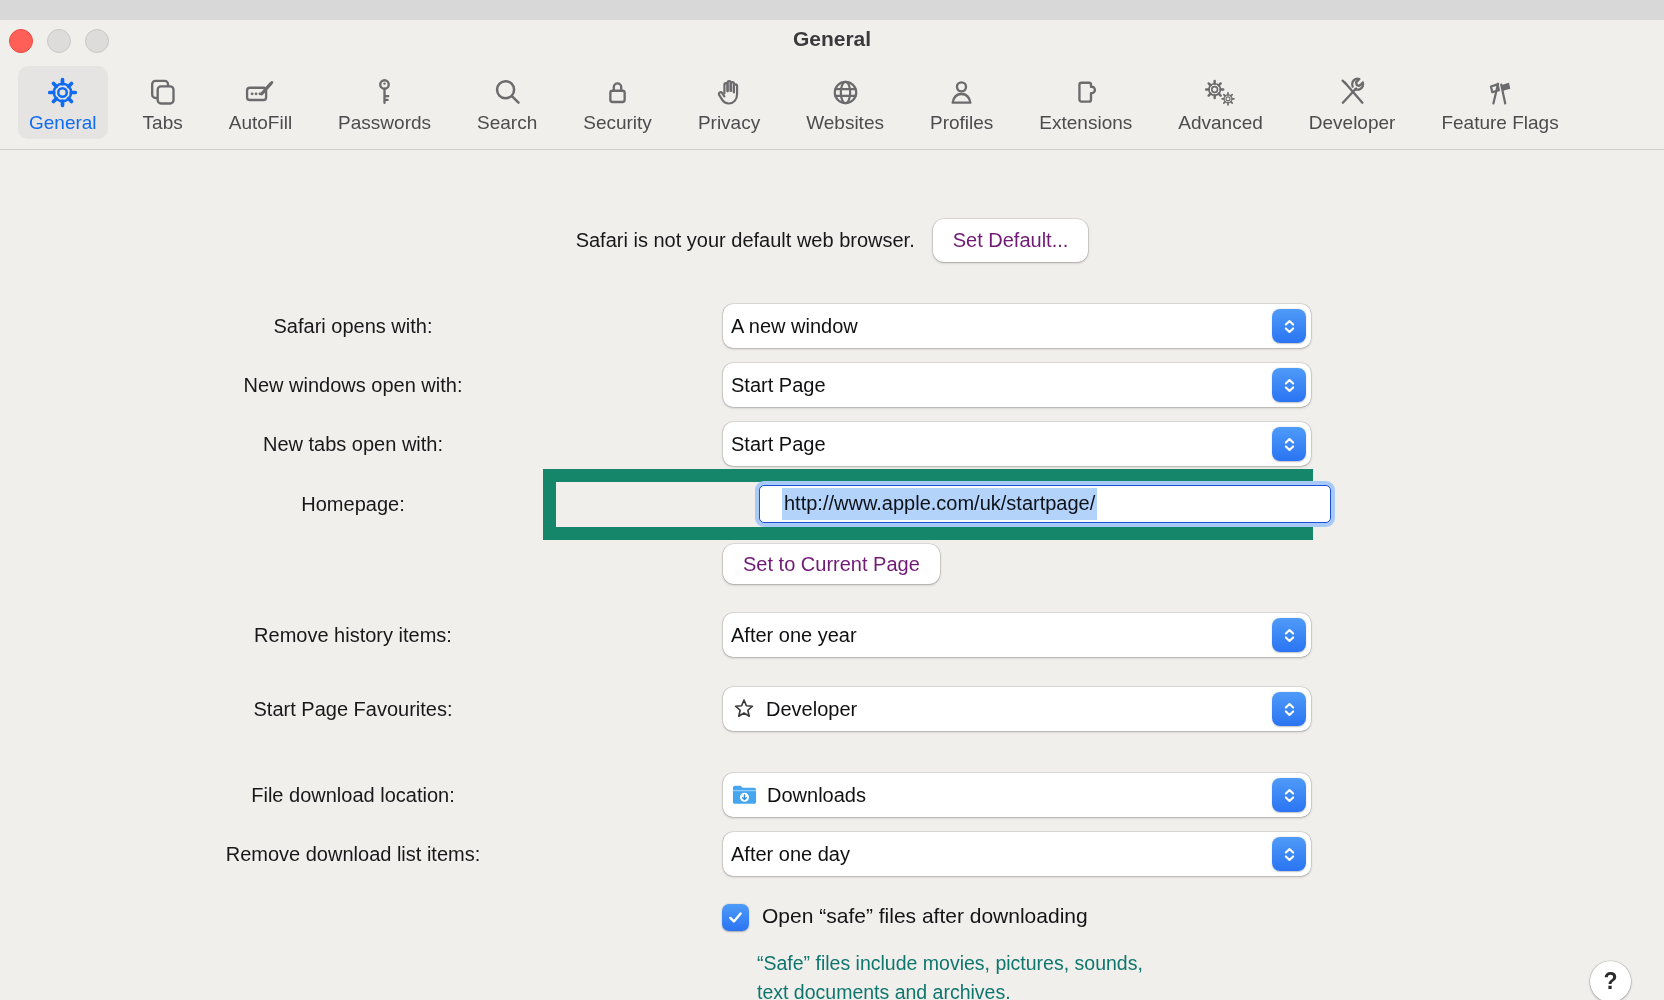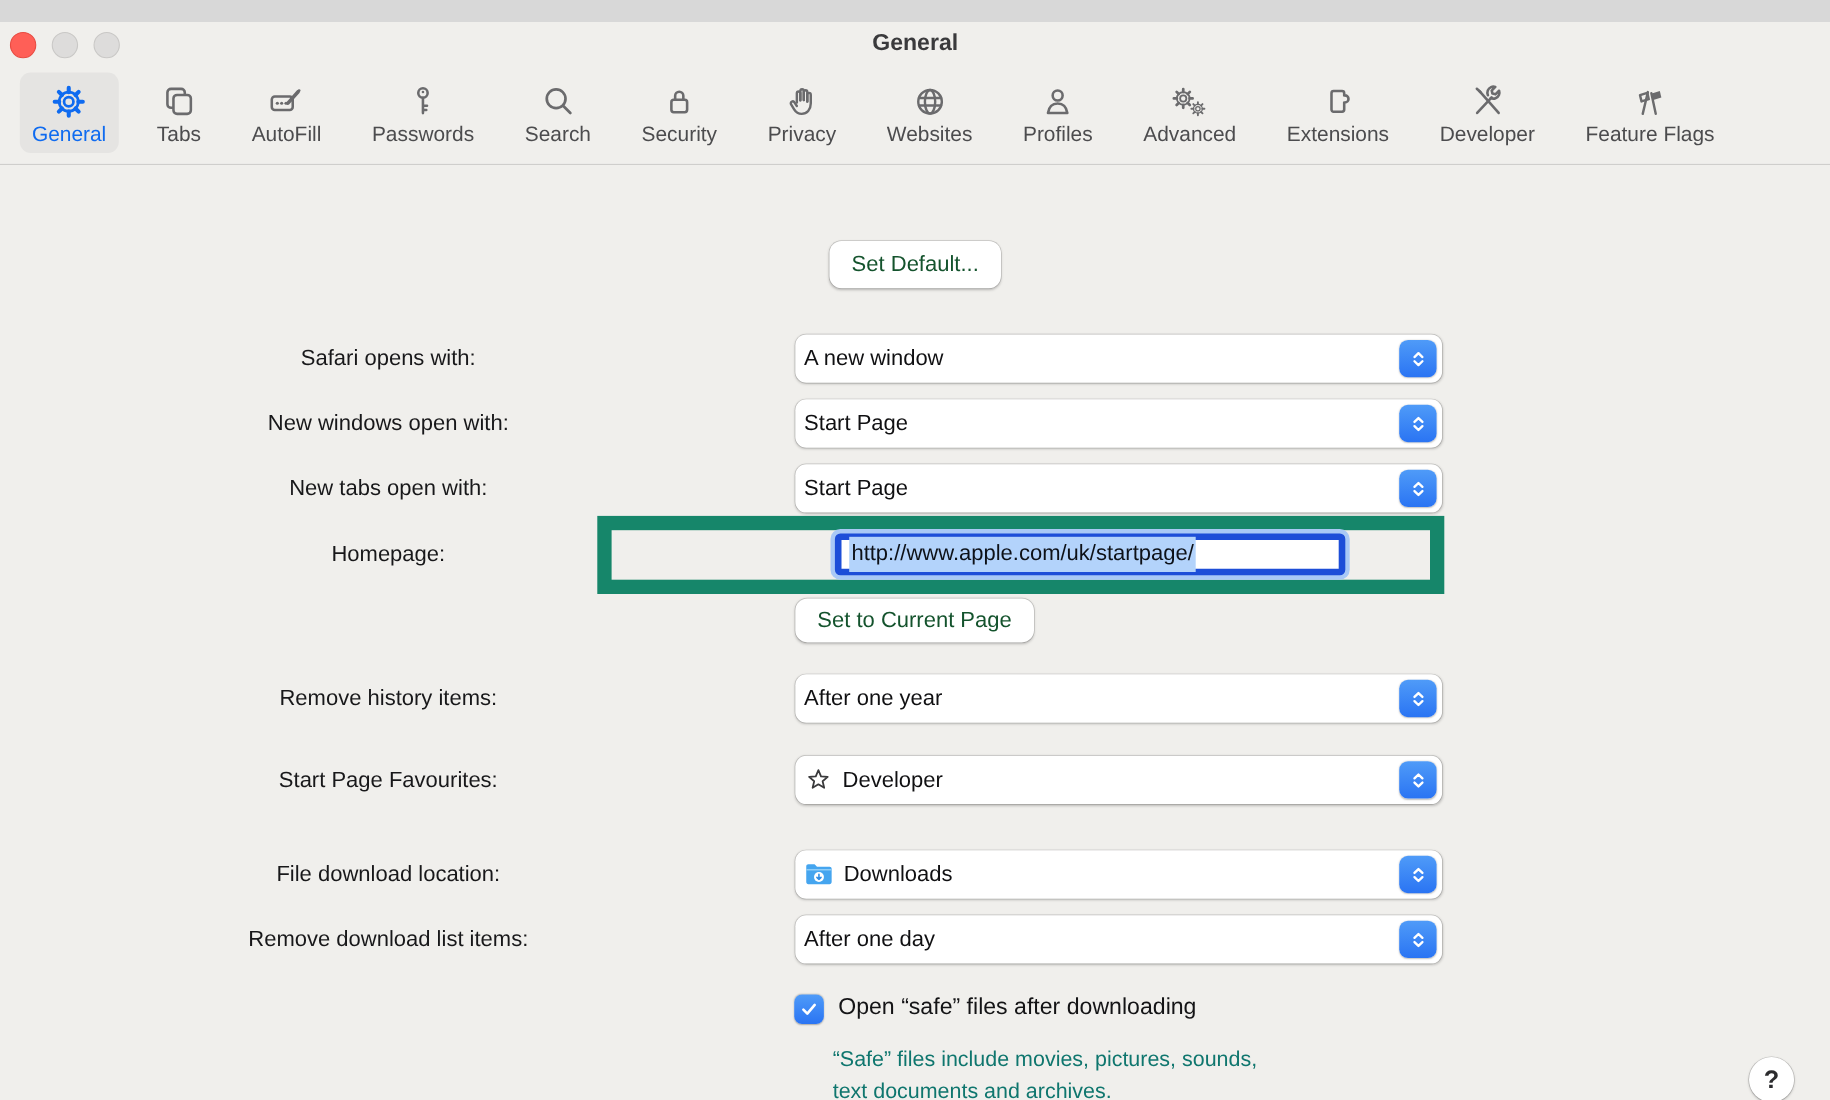--- a/index.html
+++ b/index.html
@@ -50,36 +50,36 @@
   }
   .stepper{
     position:absolute;right:5px;top:5px;width:34px;height:34px;border-radius:8px;
     background:linear-gradient(180deg,#4f9bf8 0%,#2a74f3 100%);
     display:flex;align-items:center;justify-content:center;
     box-shadow:0 0.5px 1.5px rgba(0,0,0,0.25);
   }
   .btn{
     background:#ffffff;border:none;border-radius:11px;
     box-shadow:0 0 0 0.6px rgba(0,0,0,0.16),0 1px 2.5px rgba(0,0,0,0.25);
-    font-size:20px;color:#14532d;font-family:inherit;
+    font-size:20px;color:#701a75;font-family:inherit;
     padding:0 20px;height:43px;
   }
   
   .default-row{position:absolute;left:0;right:0;top:50px;height:43px;display:flex;align-items:center;justify-content:center;gap:18px;}
   .default-text{font-size:20px;color:#18181a;}
   
   .hl-frame{
     position:absolute;left:543px;top:300px;width:770px;height:71px;
     box-sizing:border-box;border:13px solid #16866a;z-index:0;
   }
   .homepage-field{
-    width:464px;height:38px;box-sizing:border-box;background:#ffffff;
-    border:6px solid #1d4ed8;border-radius:5px;
+    width:572px;height:38px;box-sizing:border-box;background:#ffffff;
+    border:1px solid #1d4ed8;border-radius:5px;
     box-shadow:0 0 0 4px #a9c9f6;
-    display:flex;align-items:center;padding-left:7px;
+    display:flex;align-items:center;padding-left:22px;
     font-size:20px;color:#0d1118;
   }
   .sel-text{background:#b3d3fb;padding:4px 2px 5px 2px;}
   .setcur-btn{position:absolute;left:723px;top:375px;height:40px;}
   
   .check-row{position:absolute;left:722px;top:735px;display:flex;align-items:flex-start;gap:13px;}
   .checkbox{
     width:27px;height:27px;border-radius:7px;
     background:linear-gradient(180deg,#4f9bf8,#2a74f3);
     display:flex;align-items:center;justify-content:center;
@@ -223,35 +223,35 @@
         <svg width="33" height="33" viewBox="0 0 24 24" stroke-width="1.7">
           <circle cx="12" cy="7.9" r="3.3"></circle>
           <path d="M5.6 19.4h12.8c-.6-3.9-3-6.3-6.4-6.3s-5.8 2.4-6.4 6.3z"></path>
         </svg>
       </span>
       <span class="tb-label">Profiles</span>
     </div>
 
     <div class="tb-item">
       <span class="tb-icon">
+        <svg width="33" height="33" viewBox="0 0 24 24" stroke-width="1.7">
+          <path d="M7.6 6.3c0-.8.6-1.4 1.4-1.4h5.6c.8 0 1.4.6 1.4 1.4v1.5h.5a2.35 2.35 0 1 1 0 4.7h-.5v4.7c0 .8-.6 1.4-1.4 1.4H9c-.8 0-1.4-.6-1.4-1.4z"></path>
+        </svg>
+      </span>
+      <span class="tb-label">Extensions</span>
+    </div>
+
+    <div class="tb-item">
+      <span class="tb-icon">
         <svg width="36" height="33" viewBox="0 0 27 24">
           <use href="#sym-gear" x="0.5" y="1.5" width="16.5" height="16.5"></use>
           <use href="#sym-gear" x="13" y="11" width="11.5" height="11.5"></use>
         </svg>
       </span>
       <span class="tb-label">Advanced</span>
-    </div>
-
-    <div class="tb-item">
-      <span class="tb-icon">
-        <svg width="33" height="33" viewBox="0 0 24 24" stroke-width="1.7">
-          <path d="M7.6 6.3c0-.8.6-1.4 1.4-1.4h5.6c.8 0 1.4.6 1.4 1.4v1.5h.5a2.35 2.35 0 1 1 0 4.7h-.5v4.7c0 .8-.6 1.4-1.4 1.4H9c-.8 0-1.4-.6-1.4-1.4z"></path>
-        </svg>
-      </span>
-      <span class="tb-label">Extensions</span>
     </div>
 
     <div class="tb-item">
       <span class="tb-icon">
         <svg width="33" height="33" viewBox="0 0 24 24" stroke-width="1.7">
           <path d="M5 19.4 14.6 9.1"></path>
           <path d="M14 9.6c2.1.9 4.5 0 5.4-2.1.4-.9.4-1.9.1-2.8l-2.4 2.4-2-.5-.5-2 2.4-2.4c-.9-.3-1.9-.3-2.8.1-2.1.9-3 3.3-2.1 5.4"></path>
           <path d="M6.4 4.8 19.2 19.4"></path>
           <path d="M4.8 3.4l2.5 2.4"></path>
         </svg>
@@ -271,20 +271,21 @@
       <span class="tb-label">Feature Flags</span>
     </div>
 
   </div>
 
   <div class="content">
 
     <div class="hl-frame"></div>
 
     <div class="default-row">
+      <span class="default-text">Safari is not your default web browser.</span>
       <button class="btn">Set Default...</button>
     </div>
 
     <div class="row" style="top:135px;">
       <span class="row-label">Safari opens with:</span>
       <div class="popup">
         <span>A new window</span>
         <span class="stepper">
           <svg width="17" height="17" viewBox="0 0 16 16">
               <use href="#sym-chevrons"></use>

